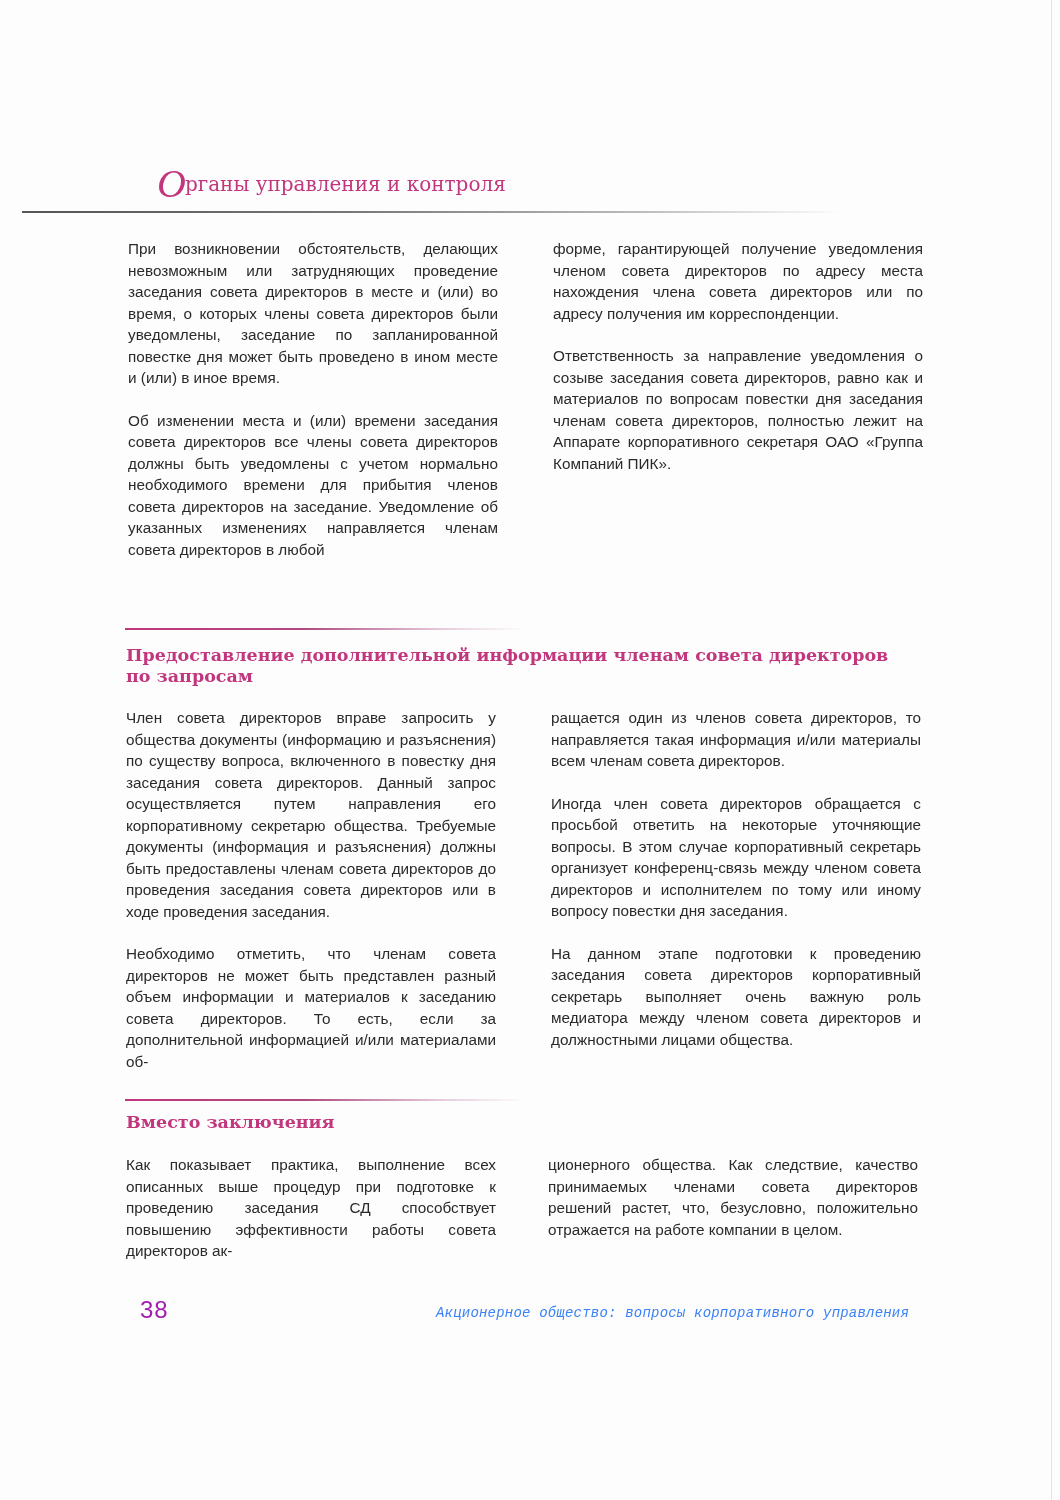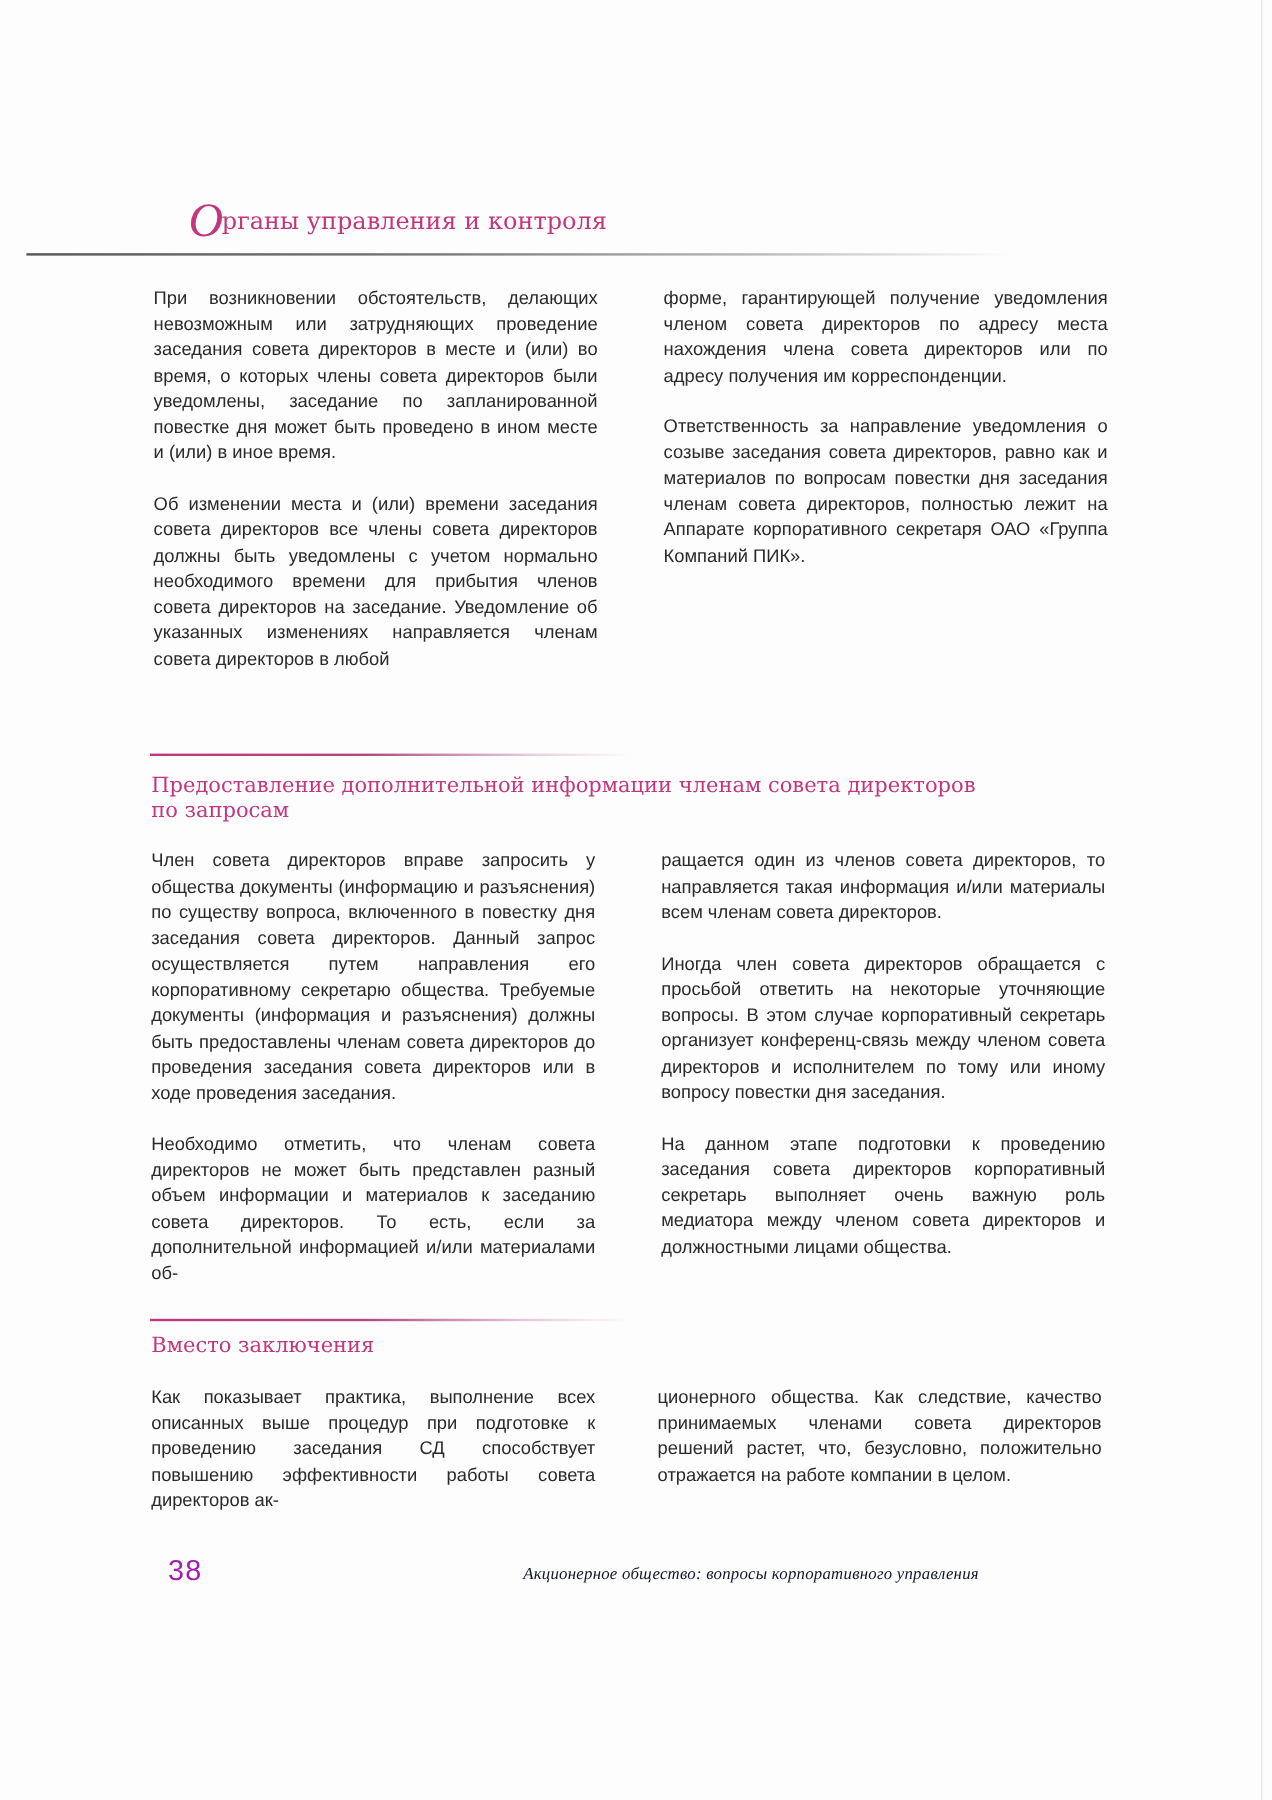--- a/index.html
+++ b/index.html
@@ -26,30 +26,30 @@
   .col p { margin: 0 0 21px 0; }
   .bullet-line { position: relative; }
   .bullet {
     position: absolute; left: -14px; top: 8px; width: 5px; height: 5px; background: #d0458c;
   }
   .section-rule {
     position: absolute; height: 2px;
     background: linear-gradient(to right, #c2367e 0%, #b04a80 45%, rgba(210,160,190,0.5) 80%, rgba(255,255,255,0) 100%);
   }
   .section-title {
-    position: absolute; font-family: "DejaVu Serif", serif; font-weight: normal;
+    position: absolute; font-family: "DejaVu Serif", serif; font-weight: bold;
     font-size: 17.5px; line-height: 21px; color: #c2367e;
   }
   .footer-num {
     position: absolute; left: 140px; top: 1296px; font-size: 24px;
     color: #a21caf; font-family: Liberation Sans, sans-serif; letter-spacing: 1px;
   }
   .footer-title {
     position: absolute; left: 436px; top: 1305px; font-size: 14px; font-style: italic;
-    color: #0f172a; font-family: Liberation Serif, serif; letter-spacing: 0.2px;
+    color: #3b82f6; font-family: Liberation Mono, monospace; letter-spacing: 0.2px;
   }
 </style>
 </head>
 <body>
 
 <div class="page-edge"></div>
 
 <div class="header">
   <span class="initial">О</span><span>рганы управления и контроля</span>
 </div>

